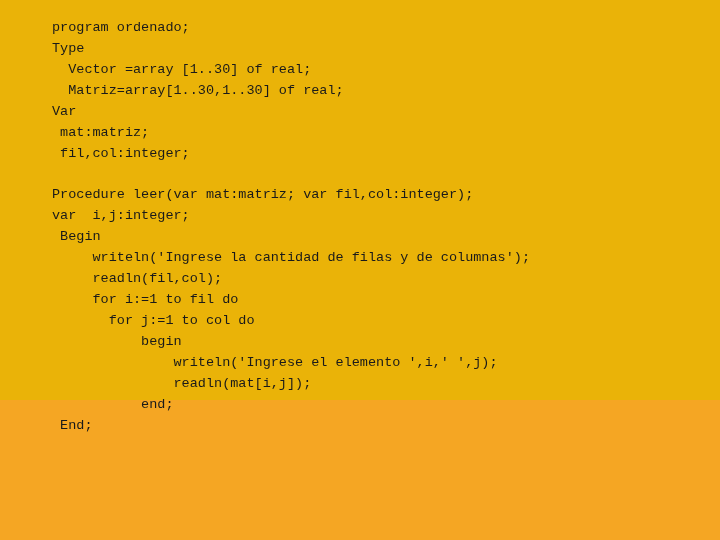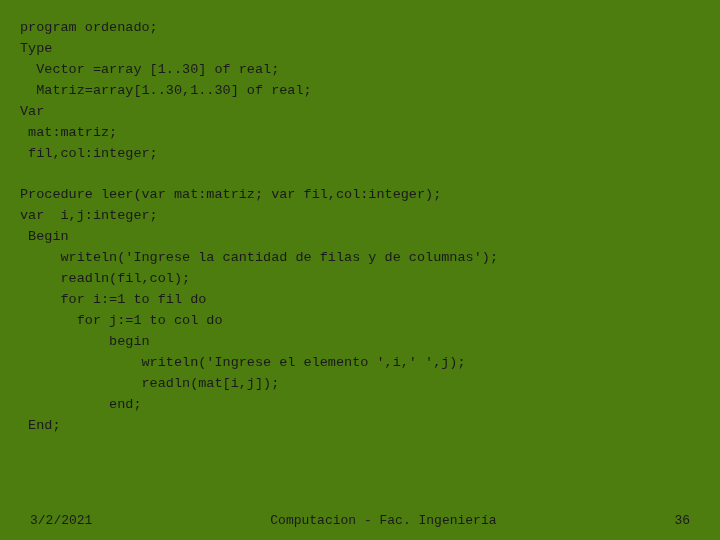--- a/index.html
+++ b/index.html
@@ -11,25 +11,26 @@
     body {
       width: 720px;
       height: 540px;
       background-color: #f5a623;
       font-family: 'Courier New', Courier, monospace;
       overflow: hidden;
     }
 
     .slide-container {
       width: 720px;
-      height: 540px;
-      background-color: #4d7c0f;
+      height: 400px;
+      background-color: #eab308;
       display: flex;
       flex-direction: column;
       position: relative;
+      padding-left: 32px;
     }
 
     .code-area {
       flex: 1;
       padding: 18px 20px 10px 20px;
     }
 
     pre {
       font-family: 'Courier New', Courier, monospace;
       font-size: 13.5px;
@@ -81,18 +82,13 @@
 <span>     readln(fil,col);</span>
 <span>     for i:=1 to fil do</span>
 <span>       for j:=1 to col do</span>
 <span>           begin</span>
 <span>               writeln('Ingrese el elemento ',i,' ',j);</span>
 <span>               readln(mat[i,j]);</span>
 <span>           end;</span>
 <span> End;</span></pre>
   </div>
 
-  <div class="footer">
-    <span class="footer-date">3/2/2021</span>
-    <span class="footer-title">Computacion  - Fac. Ingeniería</span>
-    <span class="footer-page">36</span>
-  </div>
 </div>
 
 </body></html>

